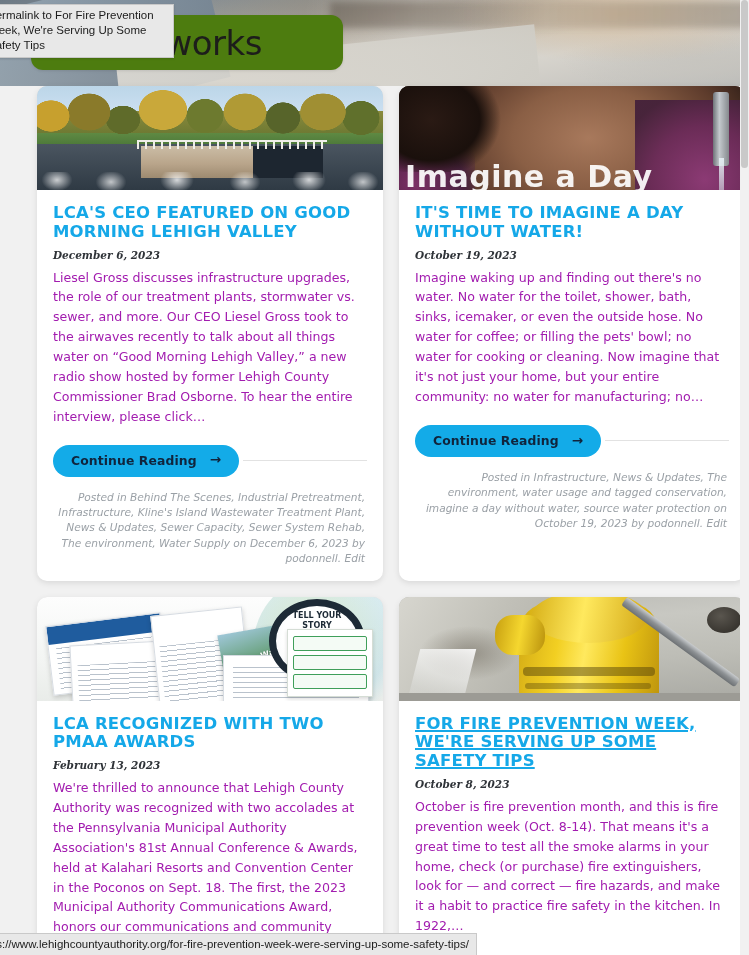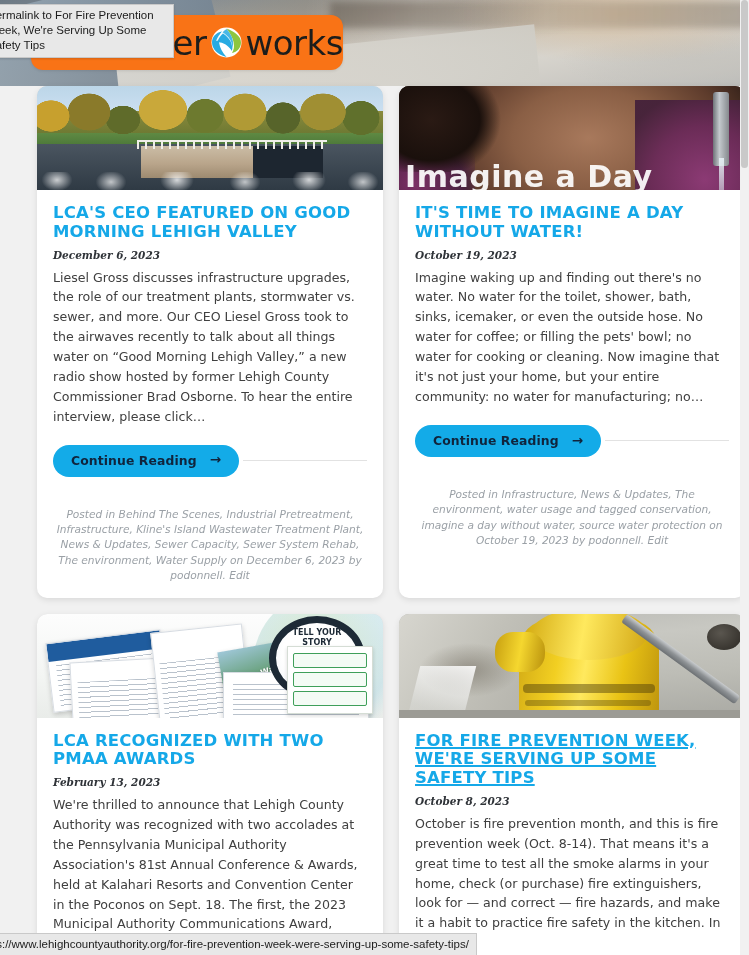--- a/index.html
+++ b/index.html
@@ -64,23 +64,23 @@
     position: absolute; left: 330px; top: 2px;
     width: 430px; height: 26px;
     background: linear-gradient(90deg, rgba(90,80,70,.45), rgba(150,135,115,.25), rgba(90,80,70,.35));
     filter: blur(3px);
   }
 
   
   .logo-plate {
     position: absolute; left: 31px; top: 15px;
     width: 312px; height: 55px;
-    background: #f97316;
+    background: #4d7c0f;
     border-radius: 12px;
-    display: flex; align-items: center; justify-content: flex-end;
+    display: flex; align-items: center; justify-content: flex-start;
     box-shadow: 0 1px 3px rgba(0,0,0,.10);
     z-index: 5;
   }
   .logo-word {
     font-family: "DejaVu Sans", sans-serif;
     font-size: 34px;
     font-weight: 400;
     color: #1d1d1b;
     letter-spacing: -0.5px;
     line-height: 1;
@@ -173,21 +173,21 @@
     font-size: 10.5px;
     font-style: italic;
     font-weight: 700;
     color: #2f3338;
     margin: 0 0 7px 0;
   }
   .card-excerpt {
     font-family: "DejaVu Sans", sans-serif;
     font-size: 12.6px;
     line-height: 1.58;
-    color: #404040;
+    color: #a21caf;
     margin: 0;
   }
   .card-actions {
     margin-top: 18px;
     display: flex;
     align-items: center;
     gap: 0;
   }
   .btn-continue {
     background: #13abe8;
@@ -207,27 +207,27 @@
     flex: 0 0 auto;
   }
   .btn-arrow { font-size: 13.5px; line-height: 1; }
   .action-rule {
     flex: 1 1 auto;
     height: 1px;
     background: #e2e2e2;
     margin-left: 4px;
   }
   .card-meta {
-    margin-top: 30px;
+    margin-top: 13px;
     font-family: "DejaVu Sans", sans-serif;
     font-size: 10.6px;
     font-style: italic;
     line-height: 1.45;
     color: #9aa0a6;
-    text-align: center;
+    text-align: right;
     padding: 0 2px;
   }
 
   
   .scroll-gutter {
     position: absolute; right: 0; top: 0;
     width: 9px; height: 955px;
     background: #f1f1f1;
     z-index: 40;
   }

